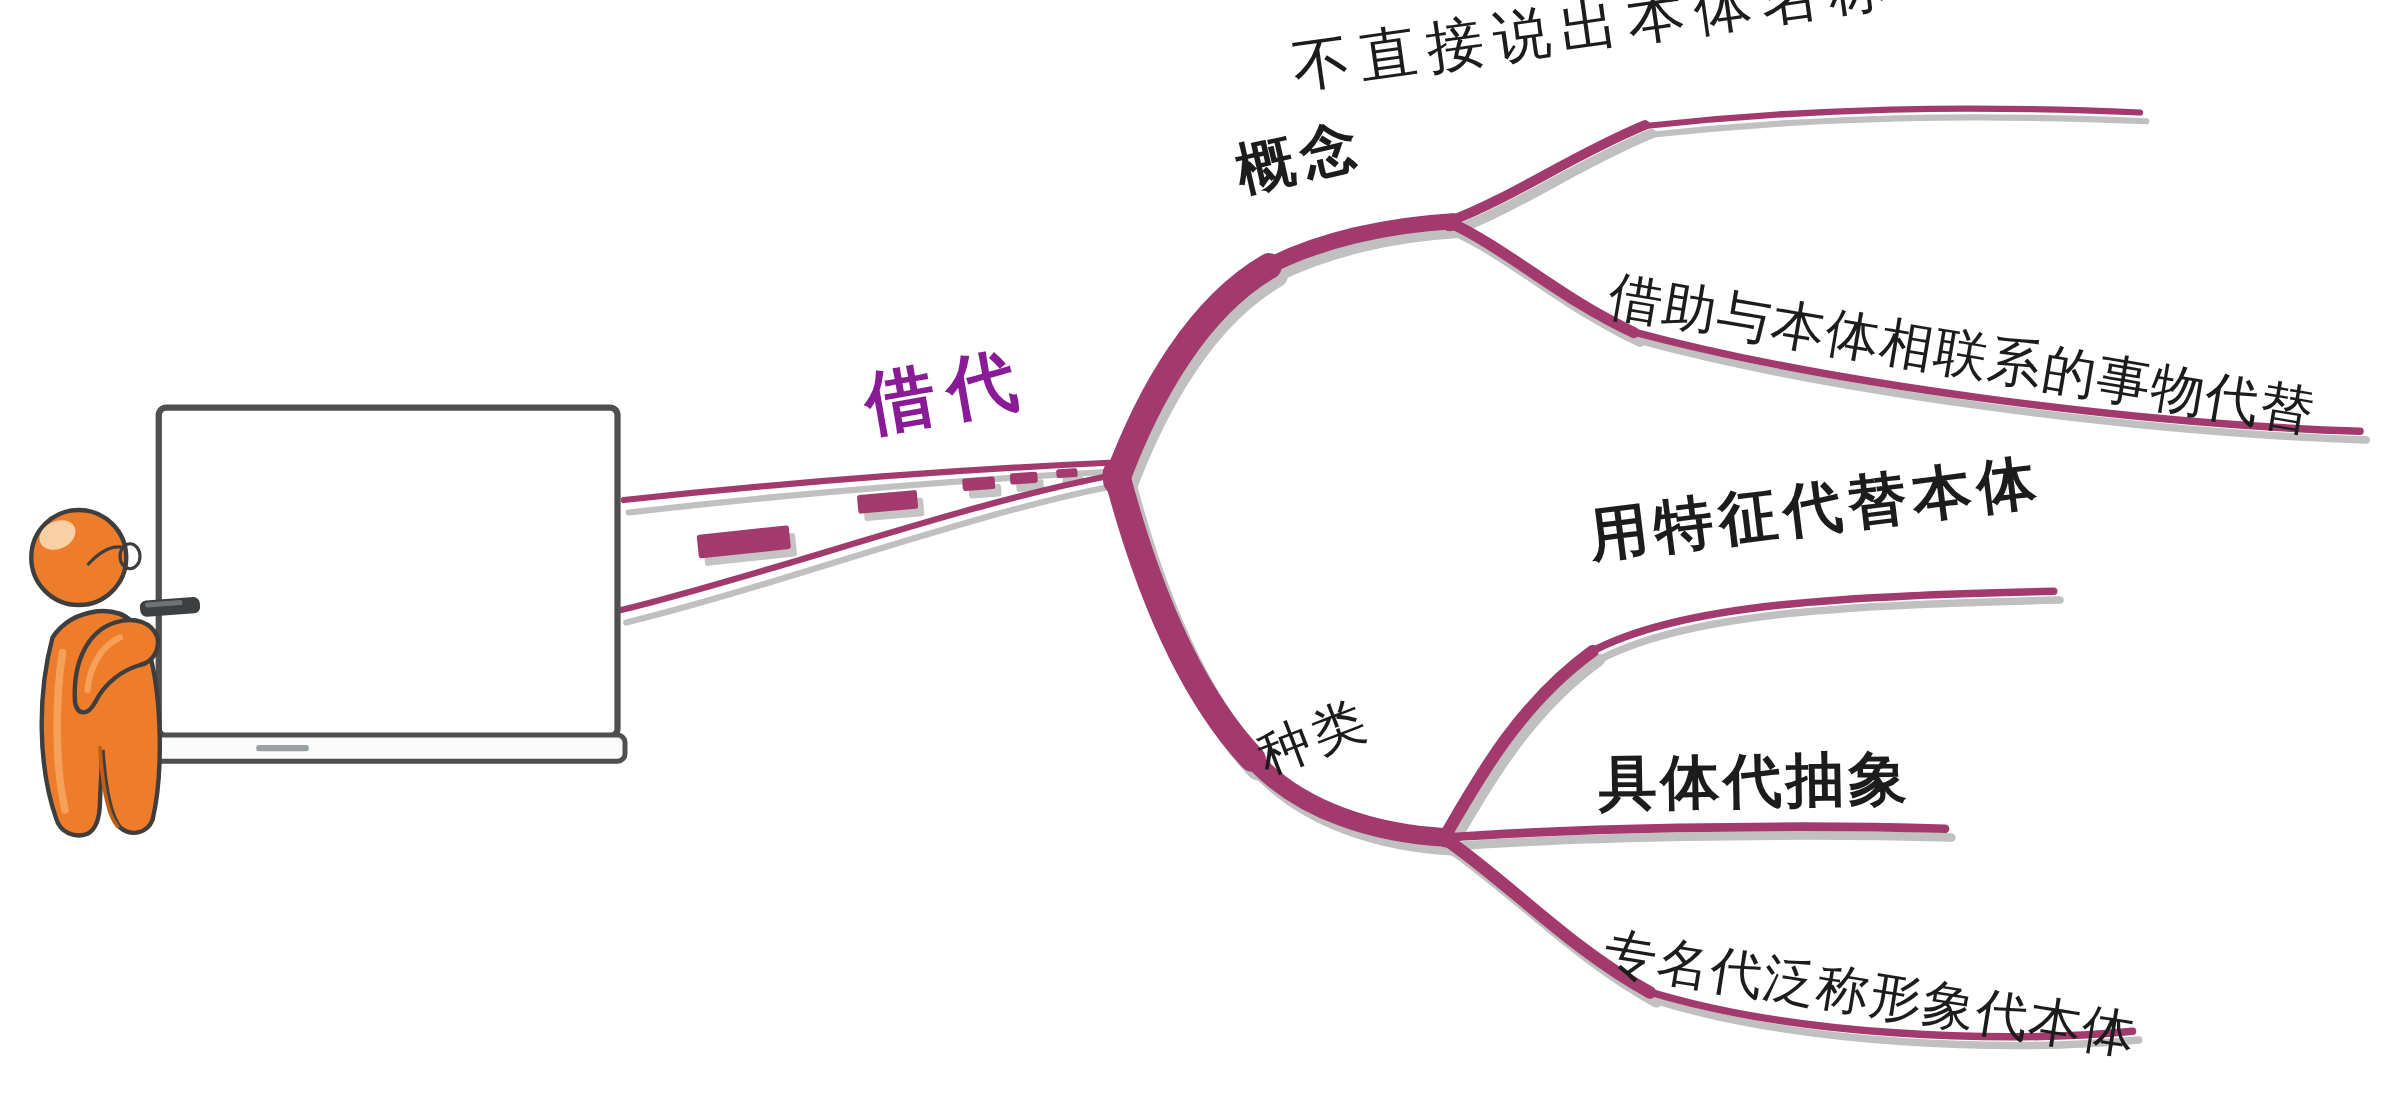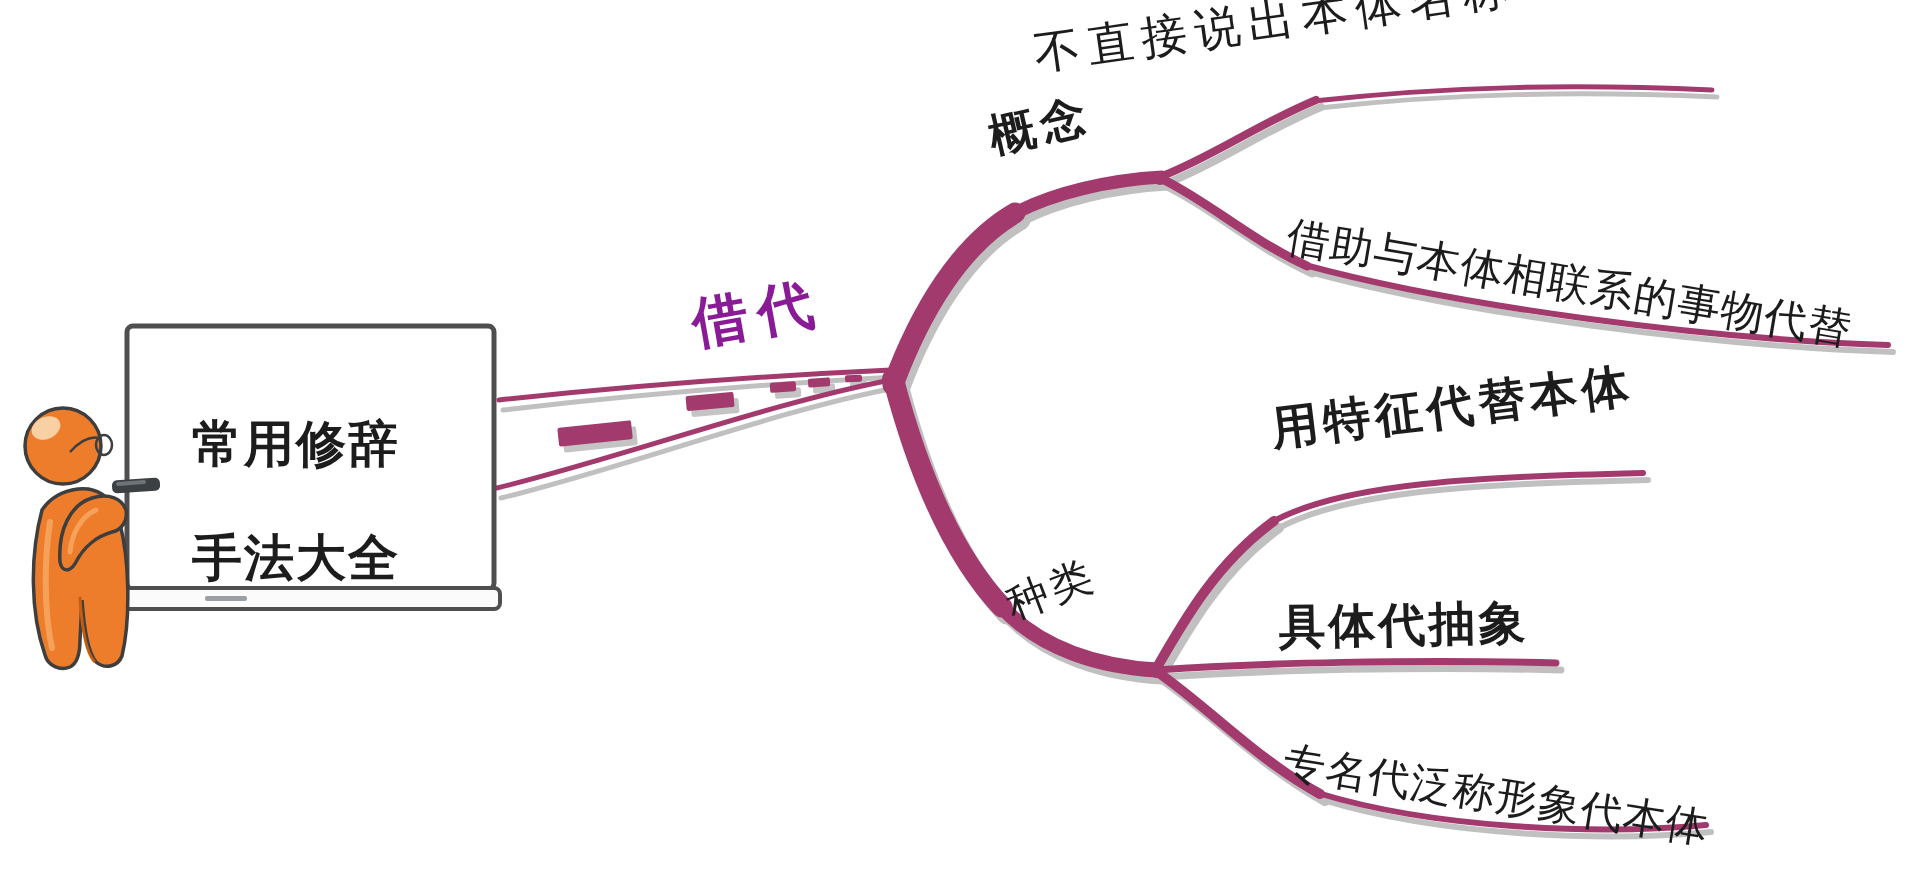--- a/index.html
+++ b/index.html
@@ -123,22 +123,20 @@
       <circle cx="63" cy="446" r="38" fill="#ed7d2b" stroke="#3e3e3e" stroke-width="3.5"></circle>
       <ellipse cx="46" cy="428" rx="15" ry="11" fill="#f9cfa4" transform="rotate(-25 46 428)"></ellipse>
 
       <g stroke="#3e3e3e" fill="none" stroke-width="2.5">
         <path d="M70,452 C80,441 90,436 99,438"></path>
         <ellipse cx="104" cy="445" rx="8" ry="10"></ellipse>
       </g>
     </g>
   </svg>
 
-  <div class="label sansb board-title"><span>常用修辞</span><br>
-    <span>手法大全</span></div>
 
   <div class="label sansb root-label">借代</div>
 
   <div class="label sansb lbl-gainian">概念</div>
   <div class="label serif lbl-zhonglei">种类</div>
 
   <div class="label serif lbl-c1">不直接说出本体名称</div>
   <div class="label serif lbl-c2">借助与本体相联系的事物代替</div>
 
   <div class="label sansb lbl-c3">用特征代替本体</div>

